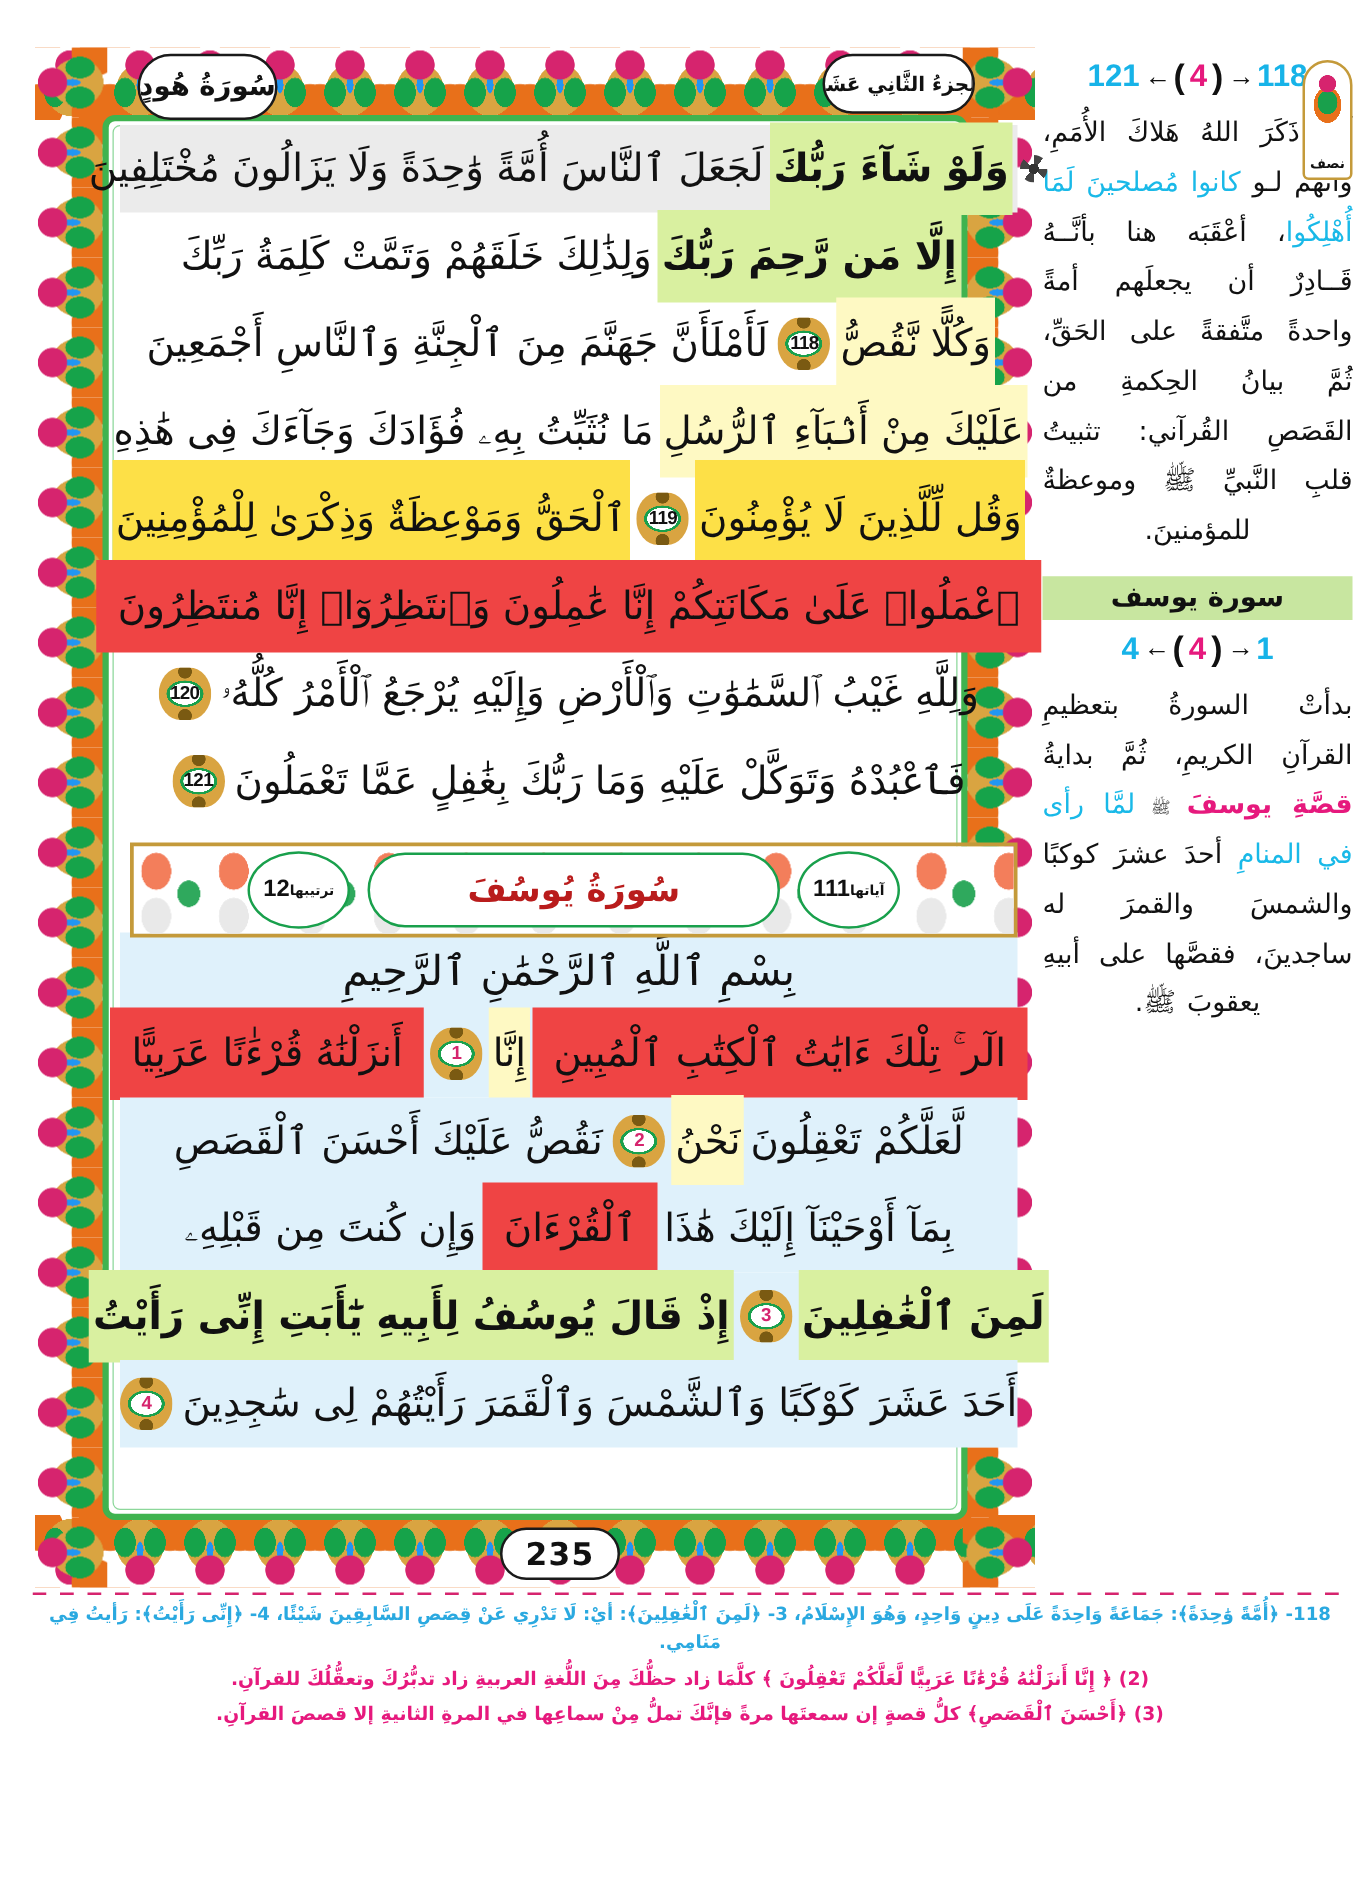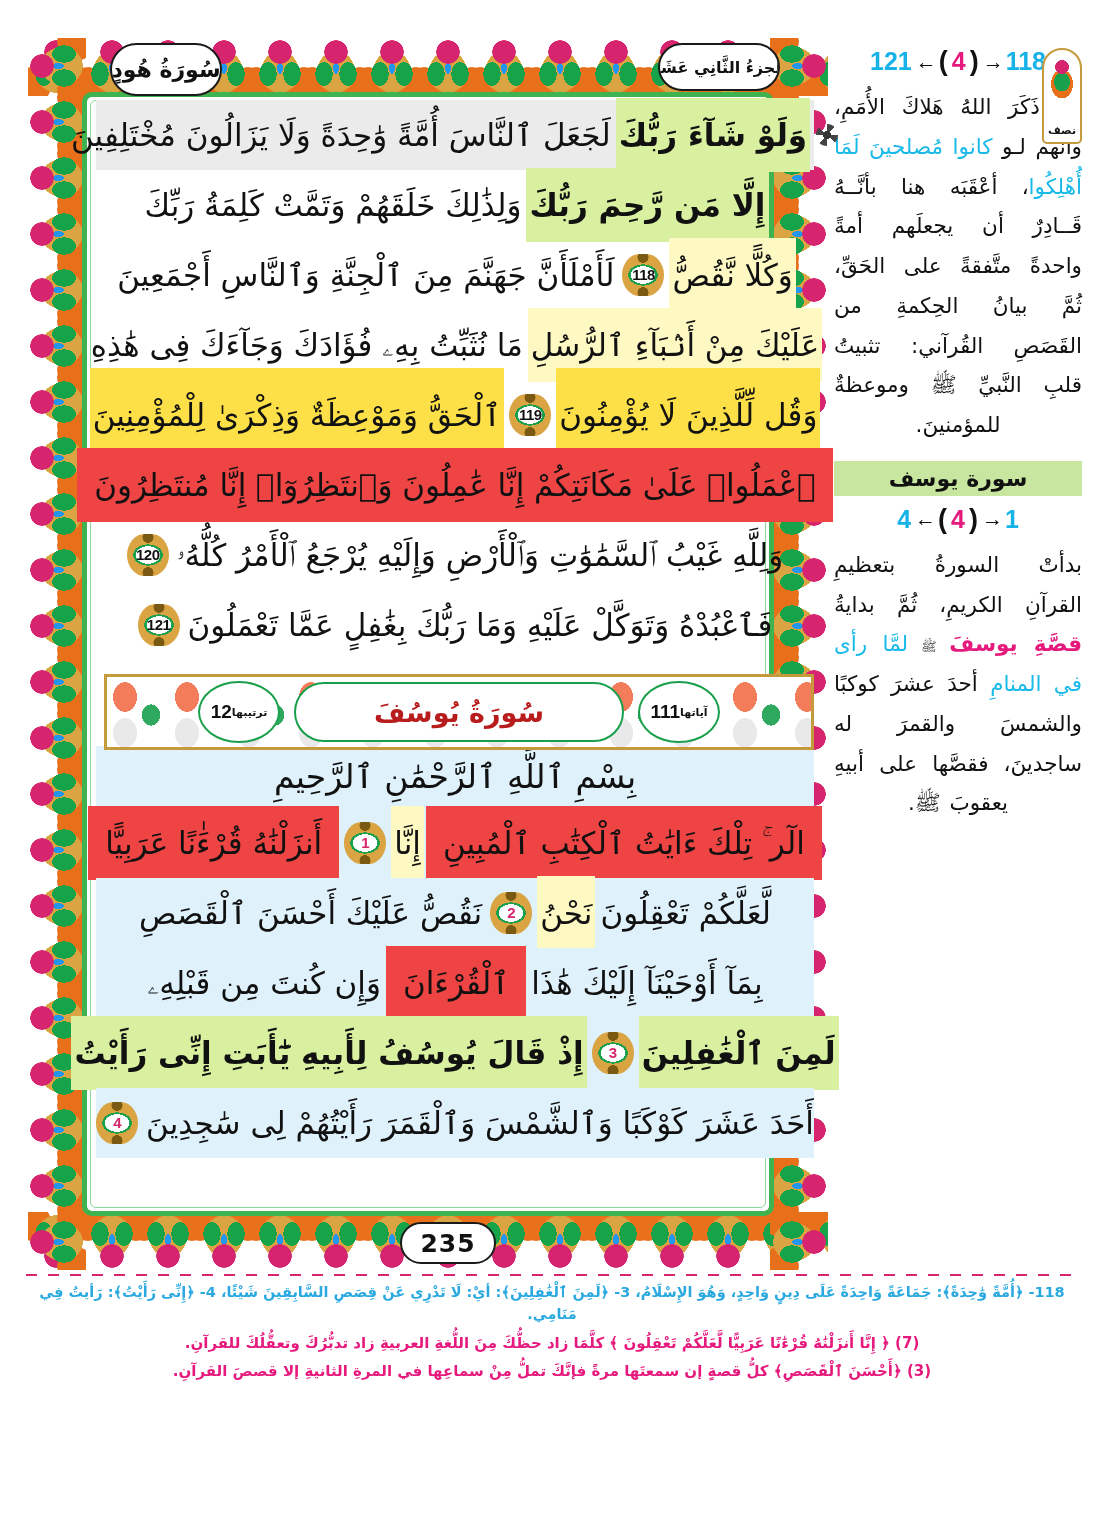--- a/index.html
+++ b/index.html
@@ -514,18 +514,18 @@
       <span class="num-blue">1</span>
     </div>
 
     <div class="side-para" id="yusuf-commentary"><span class="">بدأتْ السورةُ بتعظيمِ القرآنِ الكريمِ، ثُمَّ بدايةُ </span><span class="pink">قصَّةِ يوسفَ</span><span class="sml"> ﷺ </span><span class="cyan">لمَّا رأى في المنامِ</span><span class=""> أحدَ عشرَ كوكبًا والشمسَ والقمرَ له ساجدينَ، فقصَّها على أبيهِ يعقوبَ ﷺ.</span></div>
   </div>
 
   <div class="fn-rule"></div>
   <div class="footnotes">
     <div class="fn-line fn-blue">118- ﴿أُمَّةً وَٰحِدَةً﴾: جَمَاعَةً وَاحِدَةً عَلَى دِينٍ وَاحِدٍ، وَهُوَ الإِسْلَامُ، 3- ﴿لَمِنَ ٱلْغَٰفِلِينَ﴾: أيْ: لَا تَدْرِي عَنْ قِصَصِ السَّابِقِينَ شَيْئًا، 4- ﴿إِنِّى رَأَيْتُ﴾: رَأيتُ فِي مَنَامِي.</div>
     <div id="pink-footnotes">
-        <div class="fn-line fn-pink">(7) ﴿ إِنَّا أَنزَلْنَٰهُ قُرْءَٰنًا عَرَبِيًّا لَّعَلَّكُمْ تَعْقِلُونَ ﴾ كلَّمَا زاد حظُّكَ مِنَ اللُّغةِ العربيةِ زاد تدبُّرُكَ وتعقُّلُكَ للقرآنِ.</div>
+        <div class="fn-line fn-pink">(2) ﴿ إِنَّا أَنزَلْنَٰهُ قُرْءَٰنًا عَرَبِيًّا لَّعَلَّكُمْ تَعْقِلُونَ ﴾ كلَّمَا زاد حظُّكَ مِنَ اللُّغةِ العربيةِ زاد تدبُّرُكَ وتعقُّلُكَ للقرآنِ.</div>
         <div class="fn-line fn-pink">(3) ﴿أَحْسَنَ ٱلْقَصَصِ﴾ كلُّ قصةٍ إن سمعتَها مرةً فإنَّكَ تملُّ مِنْ سماعِها في المرةِ الثانيةِ إلا قصصَ القرآنِ.</div>
       </div>
   </div>
 
 </div>
 
 </body></html>

